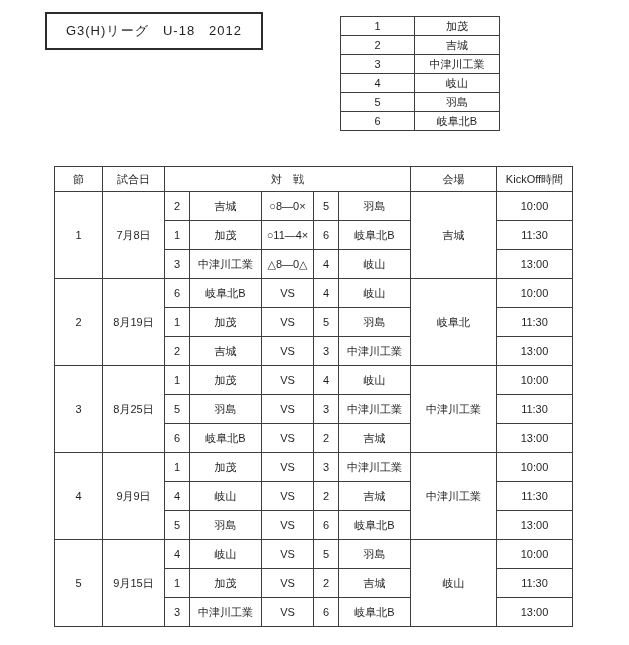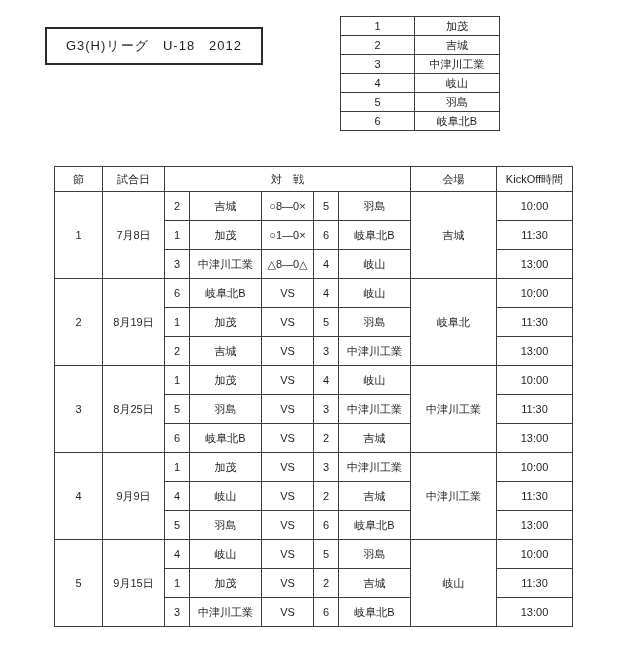--- a/index.html
+++ b/index.html
@@ -11,21 +11,21 @@
     position: relative;
     width: 629px;
     height: 645px;
     font-family: "Liberation Sans", "DejaVu Sans", sans-serif;
     color: #1f1f1f;
   }
   
   .title-box {
     position: absolute;
     left: 45px;
-    top: 27px;
+    top: 12px;
     width: 214px;
     height: 34px;
     border: 2px solid #2b2b2b;
     display: flex;
     align-items: center;
     justify-content: center;
     font-size: 13px;
     letter-spacing: 1px;
     background: #ffffff;
   }
@@ -126,21 +126,21 @@
         <td>吉城</td>
         <td>○8—0×</td>
         <td>5</td>
         <td>羽島</td>
         <td rowspan="3">吉城</td>
         <td>10:00</td>
       </tr>
       <tr>
         <td>1</td>
         <td>加茂</td>
-        <td>○1—0×</td>
+        <td>○11—4×</td>
         <td>6</td>
         <td>岐阜北B</td>
         <td>11:30</td>
       </tr>
       <tr>
         <td>3</td>
         <td>中津川工業</td>
         <td>△8—0△</td>
         <td>4</td>
         <td>岐山</td>

